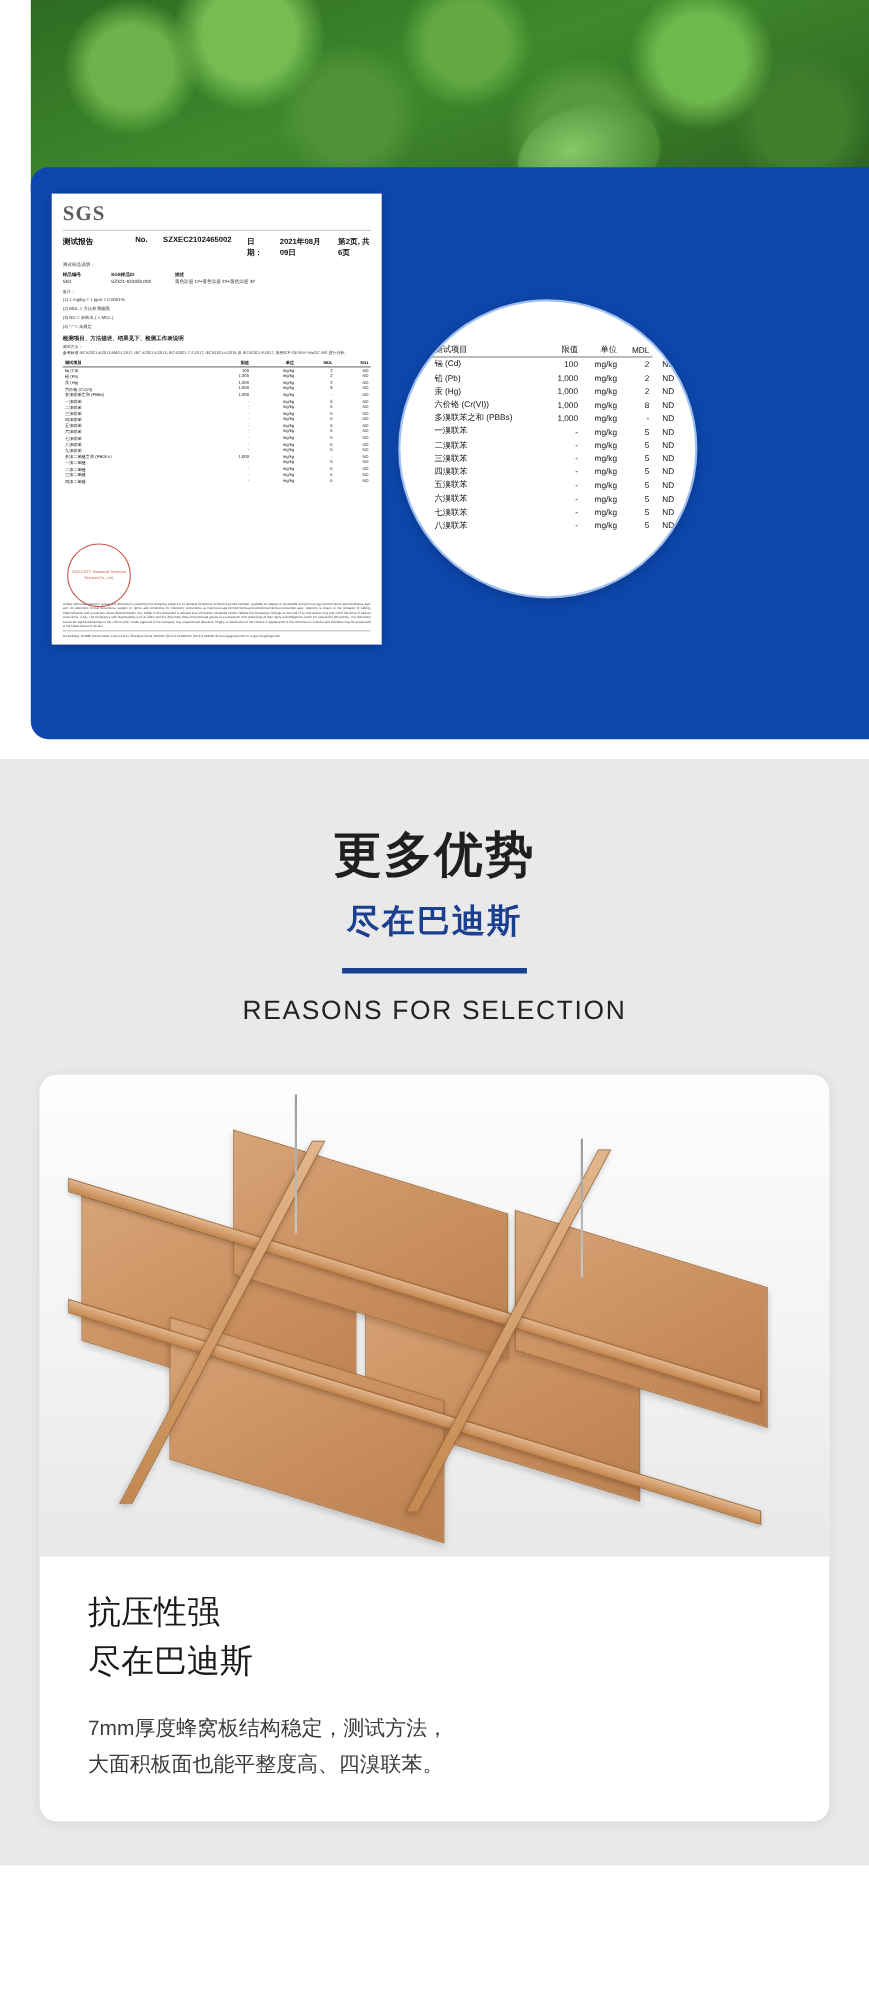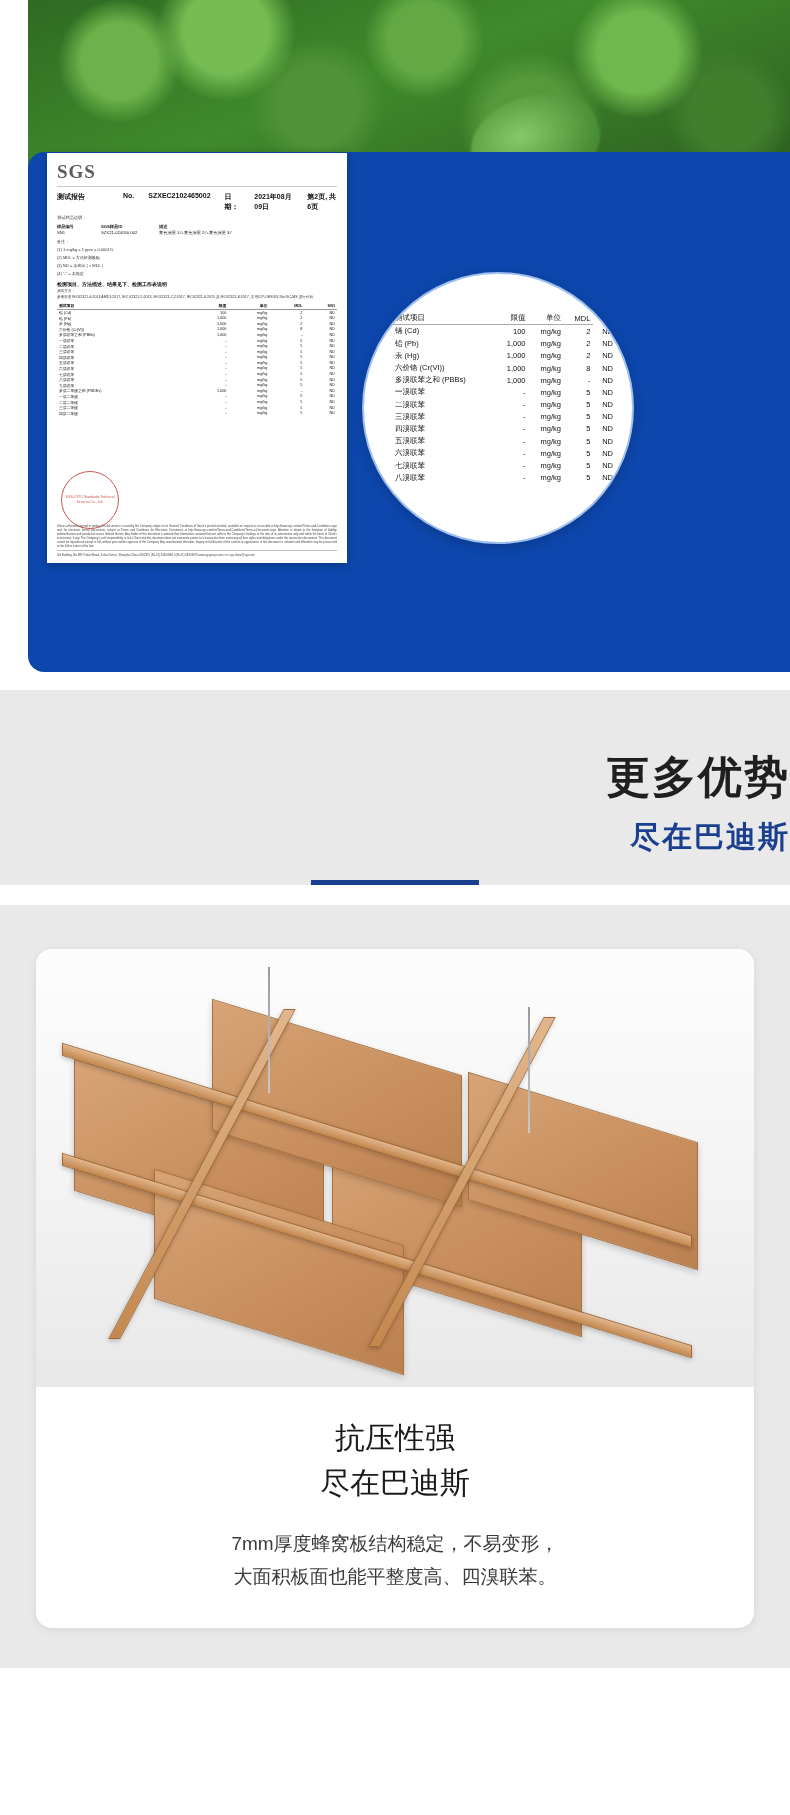--- a/index.html
+++ b/index.html
@@ -43,21 +43,21 @@
   }
   .cert-blue {
     position:absolute;
     left:28px; top:152px;
     width:762px; height:520px;
     background:#0d47ad;
     border-radius:16px 0 0 16px;
   }
   .cert-doc {
     position:absolute;
-    left:47px; top:153px;
+    left:47px; top:176px;
     width:300px; height:410px;
     background:#ffffff;
     box-shadow:0 2px 8px rgba(0,0,0,.25);
     padding:8px 10px 6px 10px;
     overflow:hidden;
   }
   .sgs-logo {
     font-family:"Liberation Serif", serif;
     font-weight:bold;
     font-size:19px;
@@ -112,21 +112,21 @@
   .ctbl th.l{ text-align:left; }
   .ctbl td{ font-size:7.5px; color:#111; padding:1.1px 3px; text-align:right;}
   .ctbl td.l{ text-align:left; }
   .ctbl tr.hdr th{ border-bottom:.6px solid #aaa; }
 
   
   .sec-reasons{
     width:790px;
     background:#e9e9e9;
     padding:58px 0 0 0;
-    text-align:right;
+    text-align:center;
   }
   .r-title{
     font-size:44px; font-weight:bold; color:#1f1f1f; letter-spacing:2px;
   }
   .r-sub{
     font-size:30px; font-weight:bold; color:#1b3f8f; margin-top:10px; letter-spacing:2px;
   }
   .r-bar{
     width:168px;height:5px;background:#1b3f8f;margin:22px auto 20px;
   }
@@ -139,21 +139,20 @@
     width:790px;
     background:#e9e9e9;
     padding:44px 0 40px 0;
   }
   .card{
     width:718px; margin:0 auto;
     background:#ffffff;
     border-radius:16px;
     overflow:hidden;
     box-shadow:0 2px 10px rgba(0,0,0,.08);
-    text-align:center;
   }
   .card-img{
     position:relative;
     width:718px; height:438px;
     background:linear-gradient(180deg,#fdfdfd 0%,#f2f2f2 60%,#e8e8e8 100%);
     overflow:hidden;
   }
   .panel{
     position:absolute;
     background:linear-gradient(140deg,#d7a477 0%,#c98f5e 55%,#bb8050 100%);
@@ -489,20 +488,21 @@
           </tbody>
         </table>
       </div>
     </div>
   </section>
 
   <section class="sec-reasons">
     <div class="r-title">更多优势</div>
     <div class="r-sub">尽在巴迪斯</div>
     <div class="r-bar"></div>
+    <div class="r-en">REASONS FOR SELECTION</div>
   </section>
 
   <section class="sec-card">
     <div class="card">
 
       <div class="card-img">
 
         <div class="panel" style="left:38px;  top:148px; width:250px; height:132px; transform:skewY(17deg);"></div>
         <div class="panel" style="left:296px; top:218px; width:250px; height:132px; transform:skewY(17deg);"></div>
         <div class="panel" style="left:176px; top:88px;  width:250px; height:132px; transform:skewY(17deg);"></div>
@@ -516,21 +516,21 @@
         <div class="tee" style="left:420px; top:68px; width:12px; height:330px; transform:skewX(-28deg);"></div>
 
         <div class="rod" style="left:232px; top:18px; height:126px;"></div>
         <div class="rod" style="left:492px; top:58px; height:126px;"></div>
       </div>
 
       <div class="card-text">
         <div class="ct-h1">抗压性强</div>
         <div class="ct-h2">尽在巴迪斯</div>
         <div class="ct-p">
-          <div>7mm厚度蜂窝板结构稳定，不易变形，</div>
+          <div>7mm厚度蜂窝板结构稳定，测试方法，</div>
           <div>大面积板面也能平整度高、四溴联苯。</div>
         </div>
       </div>
 
     </div>
   </section>
 
 </div>
 
 </body></html>

